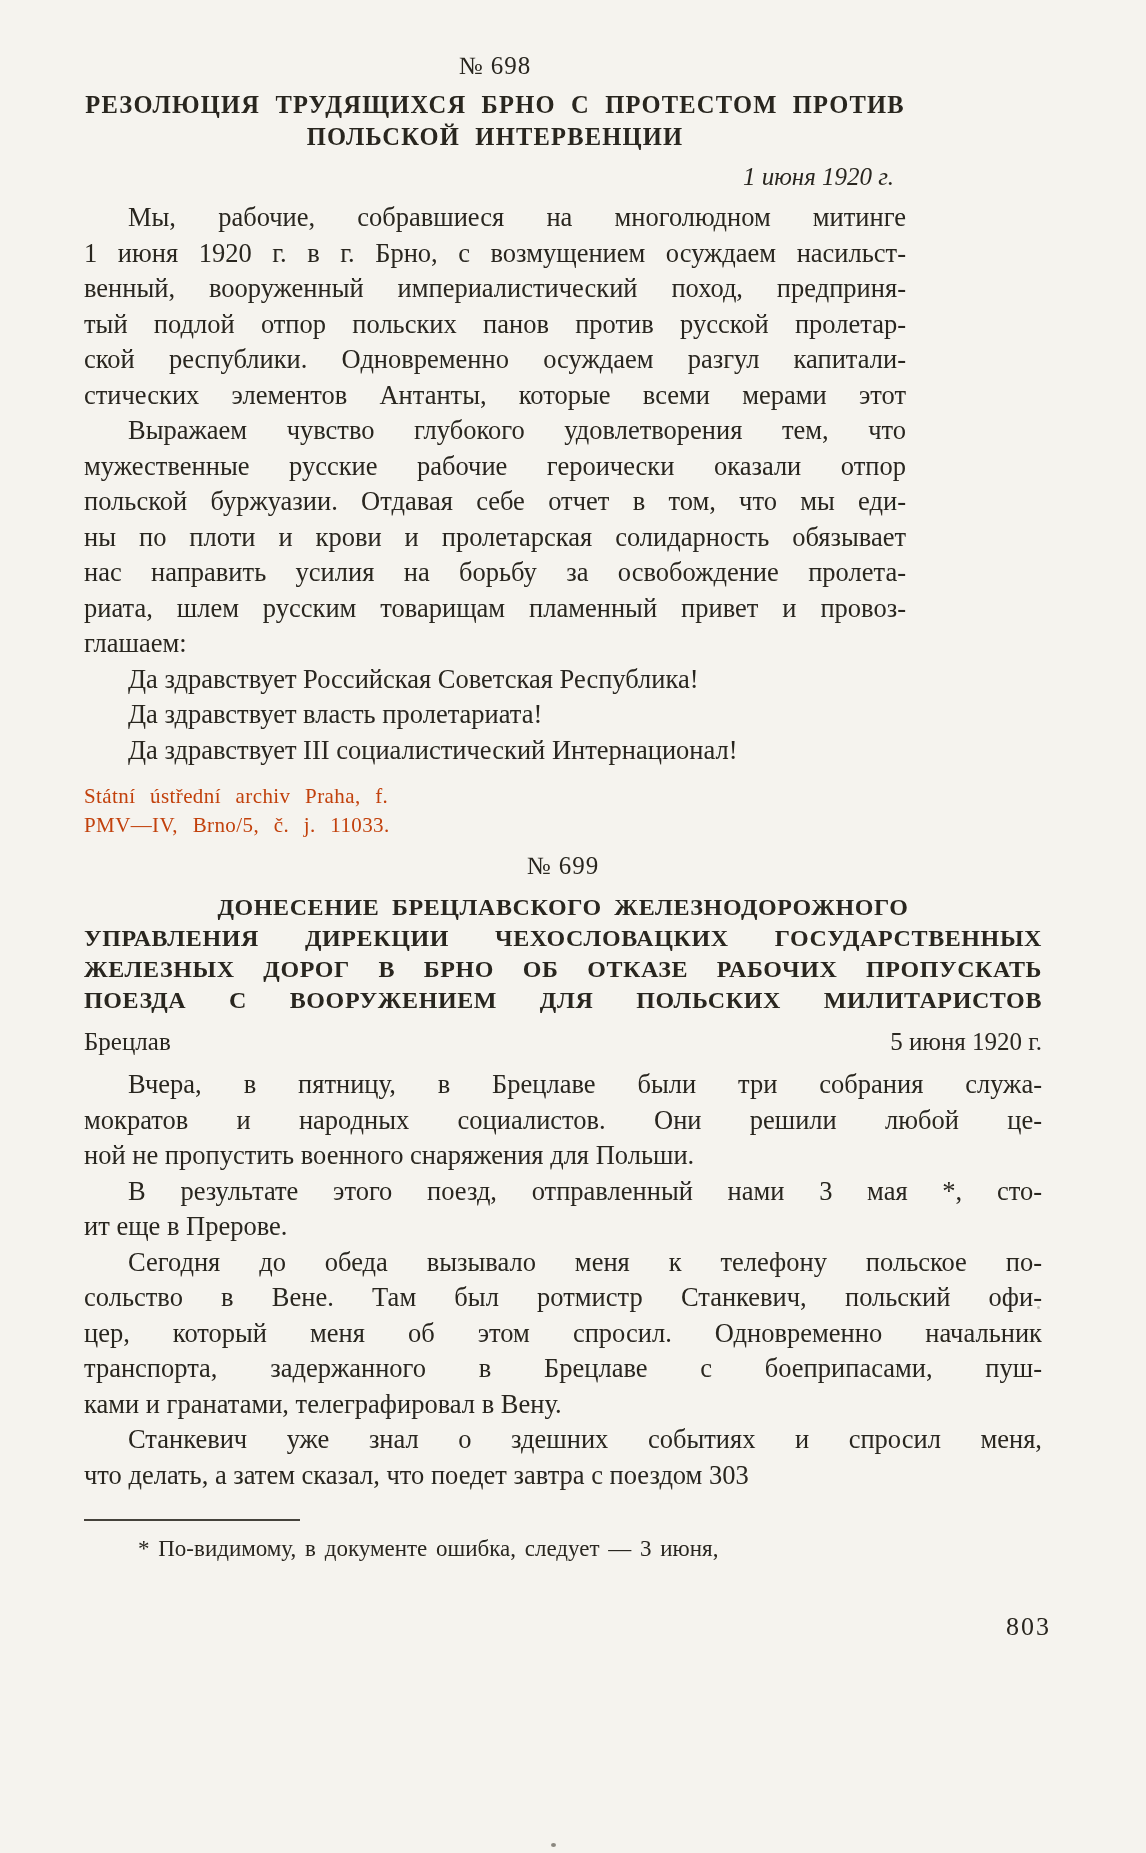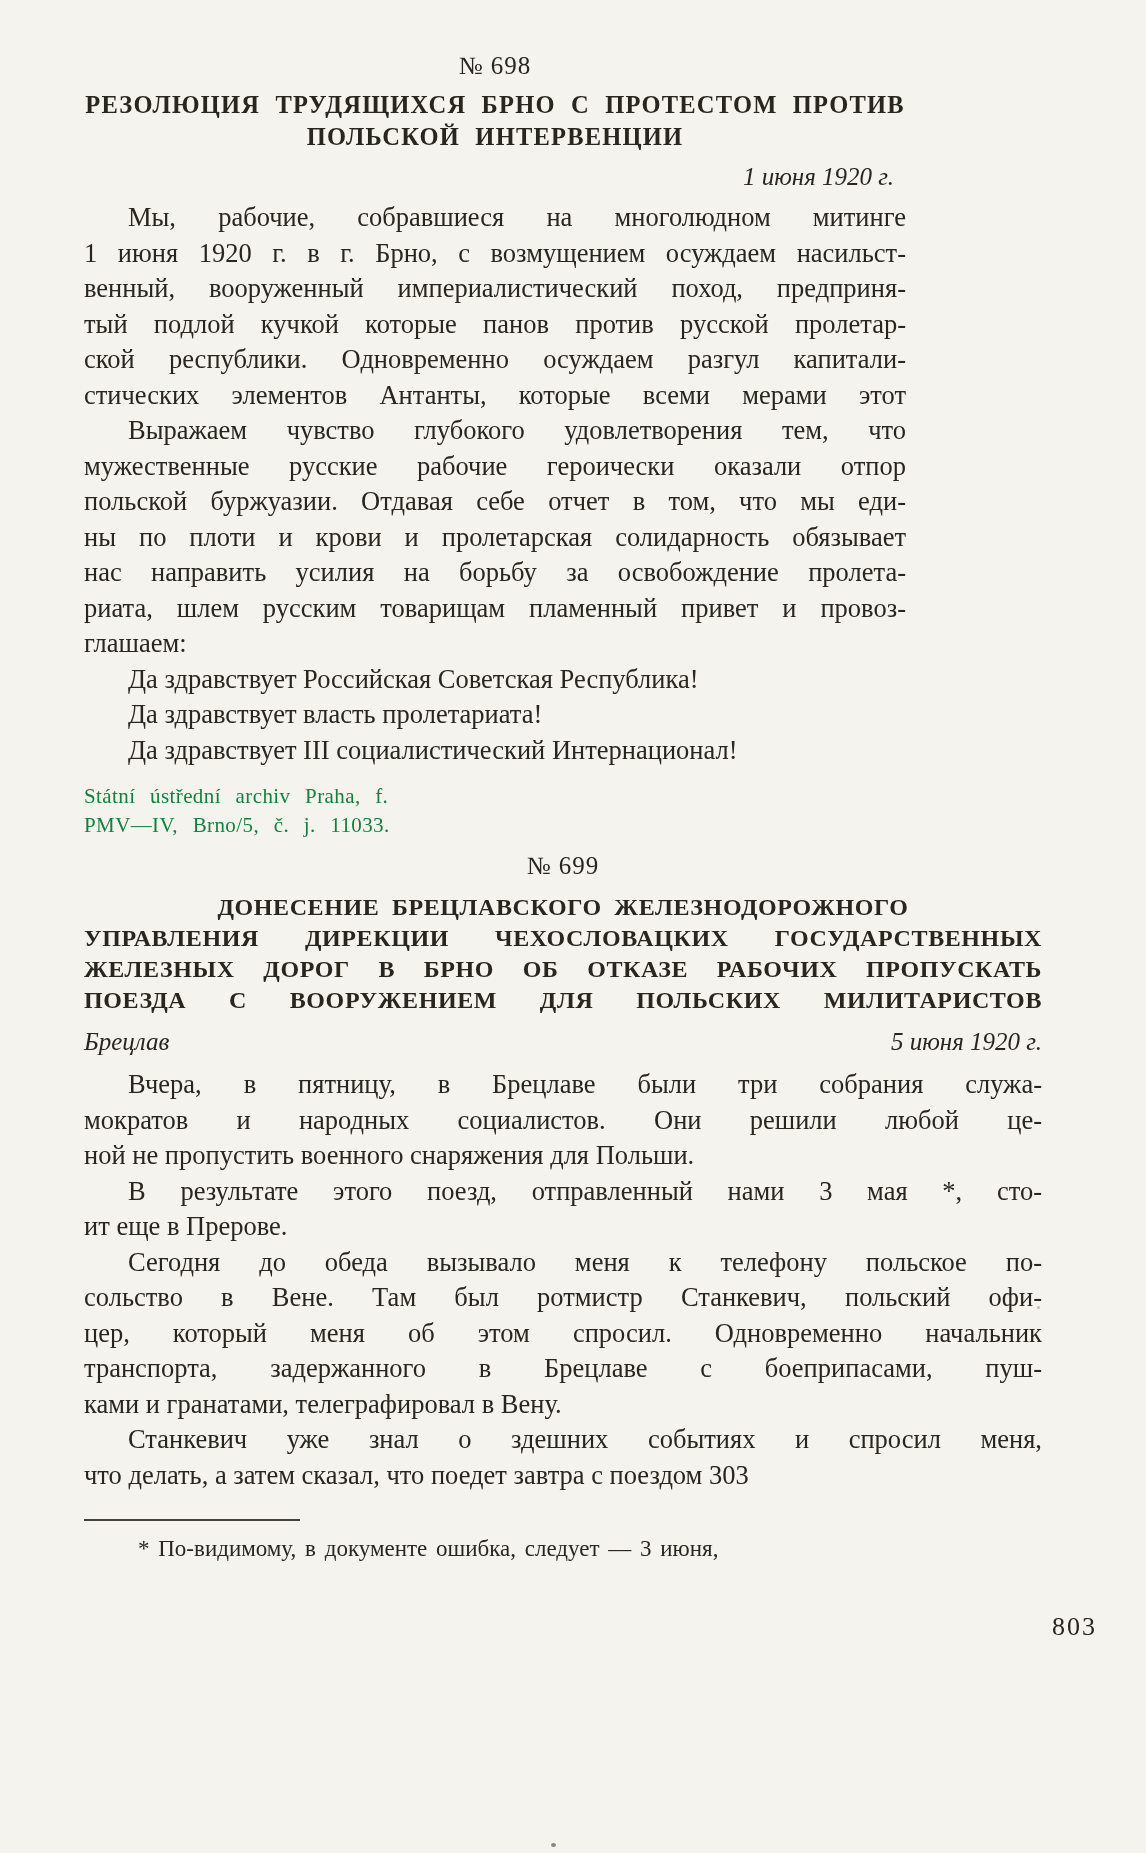--- a/index.html
+++ b/index.html
@@ -24,35 +24,35 @@
     margin-top:9px; font-weight:bold; font-size:24.5px; line-height:32px;
     text-align:center; letter-spacing:1.2px; word-spacing:8px;
   }
   .title-699 { margin-top:12px; font-weight:bold; font-size:24px; line-height:31px; letter-spacing:0.6px; }
   .t-line { display:block; }
   .t-center { text-align:center; word-spacing:6px; }
   .t-just { text-align:justify; text-align-last:justify; }
 
   .date-698 { text-align:right; font-size:25px; margin-top:10px; margin-bottom:9px; padding-right:12px;font-style:italic; }
 
-  .place-date { display:flex; justify-content:space-between; align-items:baseline; margin-top:12px; margin-bottom:11px; font-size:25px;font-style:italic; }
+  .place-date { display:flex; justify-content:space-between; align-items:baseline; margin-top:12px; margin-bottom:11px; font-size:25px; }
 
   .bl { font-size:26.5px; line-height:35.5px; }
   .j  { text-align:justify; text-align-last:justify; }
   .ind{ text-indent:44px; }
 
   .slogan { padding-left:44px; }
 
-  .archive { margin-top:14px; font-size:21px; line-height:29px; word-spacing:9px; letter-spacing:0.4px; color:#15803d; }
+  .archive { margin-top:14px; font-size:21px; line-height:29px; word-spacing:9px; letter-spacing:0.4px; color:#c2410c; }
 
   .footnote-block { margin-left:84px; margin-top:26px; }
   .footnote-rule { width:216px; height:2px; background:#45423b; }
   .footnote-text { margin-top:15px; padding-left:54px; font-size:23px; word-spacing:3px; }
 
-  .page-number { position:absolute; top:1612px; left:1052px; font-size:26px; letter-spacing:2px; }
+  .page-number { position:absolute; top:1612px; left:1006px; font-size:26px; letter-spacing:2px; }
 
   .speck { position:absolute; border-radius:50%; background:#8a877f; }
   .speck-1 { width:5px; height:4px; left:551px; top:1843px; }
   .speck-2 { width:3px; height:3px; left:1037px; top:1306px; opacity:.5; }
 </style>
 </head>
 <body>
 
 <div class="page">
 
@@ -61,21 +61,21 @@
     <h1 class="title-698">
       <span class="t-line">РЕЗОЛЮЦИЯ ТРУДЯЩИХСЯ БРНО С ПРОТЕСТОМ ПРОТИВ</span>
       <span class="t-line">ПОЛЬСКОЙ ИНТЕРВЕНЦИИ</span>
     </h1>
     <div class="date-698">1 июня 1920 г.</div>
 
     <div class="para">
       <div class="bl j ind">Мы, рабочие, собравшиеся на многолюдном митинге</div>
       <div class="bl j">1 июня 1920 г. в г. Брно, с возмущением осуждаем насильст-</div>
       <div class="bl j">венный, вооруженный империалистический поход, предприня-</div>
-      <div class="bl j">тый подлой кучкой которые панов против русской пролетар-</div>
+      <div class="bl j">тый подлой отпор польских панов против русской пролетар-</div>
       <div class="bl j">ской республики. Одновременно осуждаем разгул капитали-</div>
       <div class="bl j">стических элементов Антанты, которые всеми мерами этот</div>
     </div>
 
     <div class="para">
       <div class="bl j ind">Выражаем чувство глубокого удовлетворения тем, что</div>
       <div class="bl j">мужественные русские рабочие героически оказали отпор</div>
       <div class="bl j">польской буржуазии. Отдавая себе отчет в том, что мы еди-</div>
       <div class="bl j">ны по плоти и крови и пролетарская солидарность обязывает</div>
       <div class="bl j">нас направить усилия на борьбу за освобождение пролета-</div>

